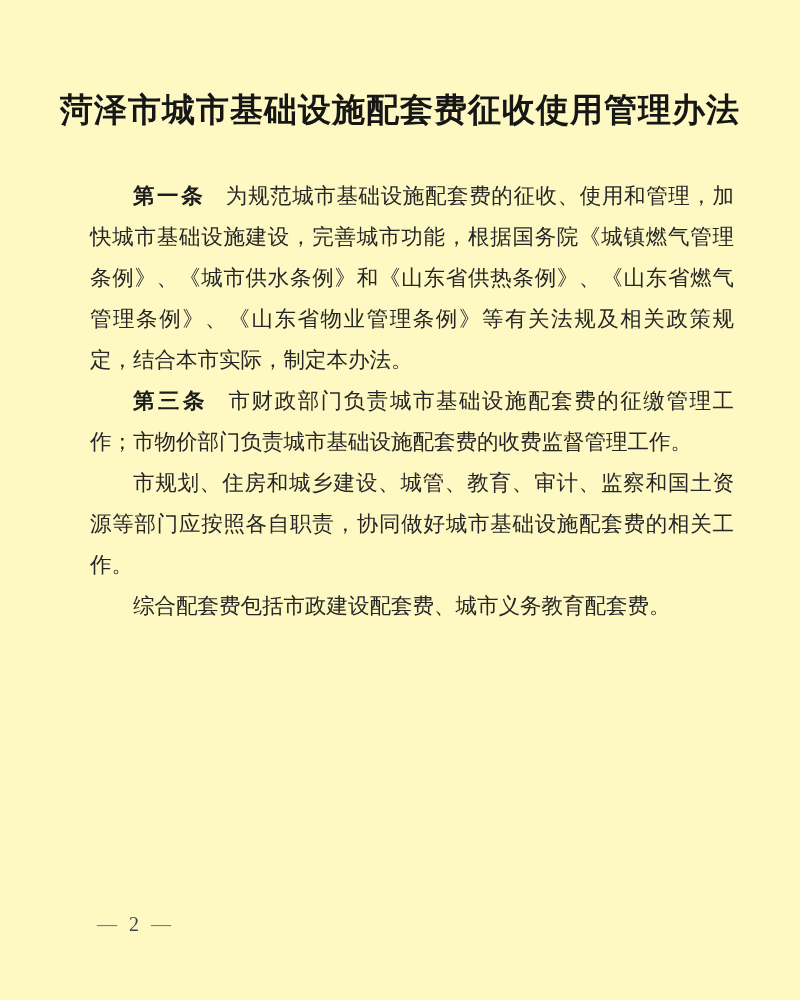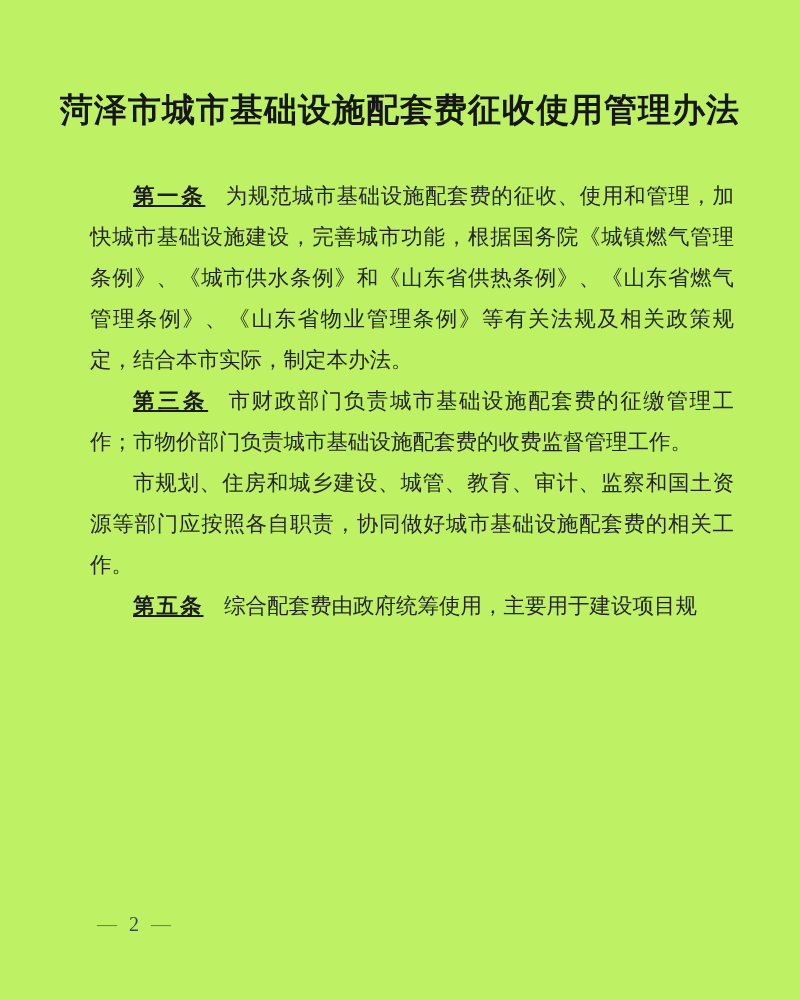--- a/index.html
+++ b/index.html
@@ -6,21 +6,21 @@
     margin: 0;
     padding: 0;
     background: #e8e8e8;
     font-family: "Liberation Serif", "DejaVu Serif", serif;
   }
   .page {
     position: relative;
     width: 800px;
     height: 1000px;
     margin: 0 auto;
-    background: #bef264;
+    background: #fef9c3;
     overflow: hidden;
     color: #242424;
   }
   .doc-title {
     position: absolute;
     top: 88px;
     left: 0;
     width: 100%;
     margin: 0;
     text-align: center;
@@ -45,21 +45,20 @@
     margin: 0;
     padding: 0;
     text-indent: 2em;
   }
   .clause-label {
     font-family: "Liberation Sans", "DejaVu Sans", sans-serif;
     font-weight: 700;
     color: #1c1c1c;
     margin-right: 0.95em;
     letter-spacing: 2px;
-    text-decoration: underline;
   }
   .page-footer {
     position: absolute;
     left: 97px;
     top: 913px;
     font-size: 20px;
     letter-spacing: 6px;
     white-space: nowrap;
   }
   .footer-dash {
@@ -75,20 +74,20 @@
 <body>
 
 <div class="page">
 
   <h1 class="doc-title">菏泽市城市基础设施配套费征收使用管理办法</h1>
 
   <div class="content">
       <p class="para"><span class="clause-label">第一条</span><span>为规范城市基础设施配套费的征收、使用和管理，加快城市基础设施建设，完善城市功能，根据国务院《城镇燃气管理条例》、《城市供水条例》和《山东省供热条例》、《山东省燃气管理条例》、《山东省物业管理条例》等有关法规及相关政策规定，结合本市实际，制定本办法。</span></p>
       <p class="para"><span class="clause-label">第三条</span><span>市财政部门负责城市基础设施配套费的征缴管理工作；市物价部门负责城市基础设施配套费的收费监督管理工作。</span></p>
       <p class="para"><span>市规划、住房和城乡建设、城管、教育、审计、监察和国土资源等部门应按照各自职责，协同做好城市基础设施配套费的相关工作。</span></p>
-      <p class="para"><span class="clause-label">第五条</span><span>综合配套费由政府统筹使用，主要用于建设项目规</span></p>
+      <p class="para"><span>综合配套费包括市政建设配套费、城市义务教育配套费。</span></p>
     </div>
 
   <div class="page-footer">
     <span class="footer-dash">—</span><span class="footer-num">2</span><span class="footer-dash">—</span>
   </div>
 
 </div>
 
 </body></html>

